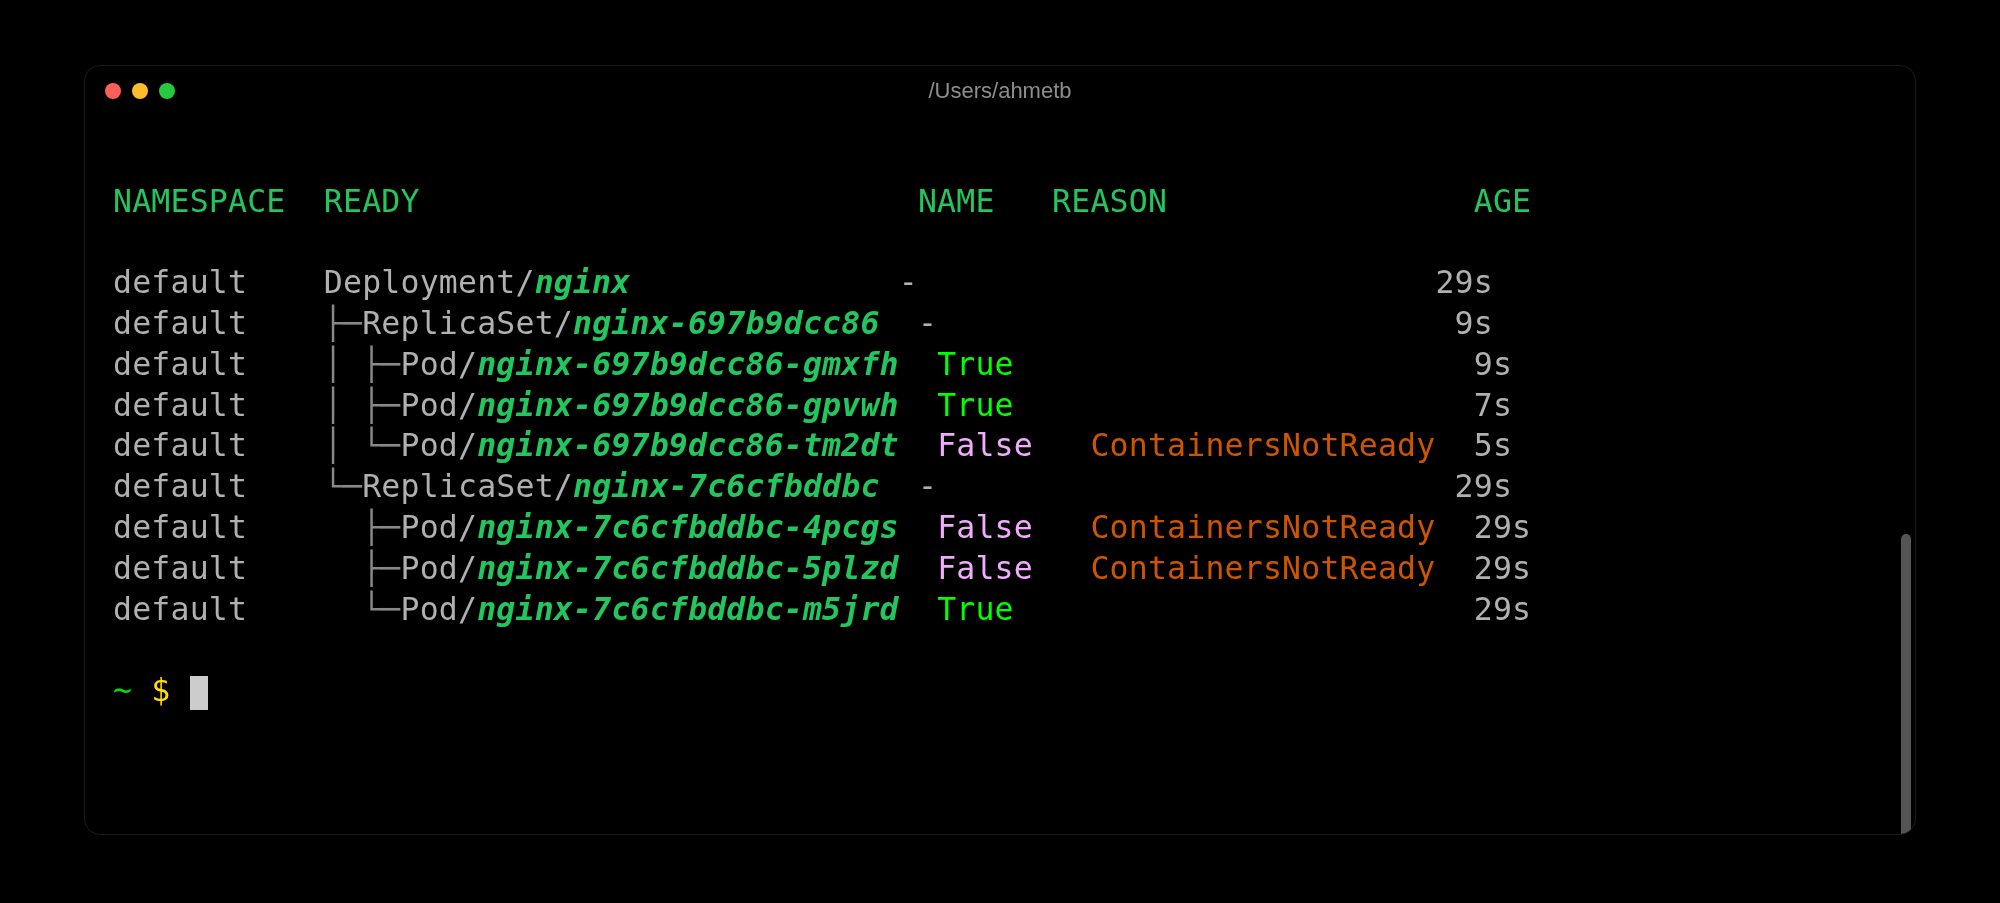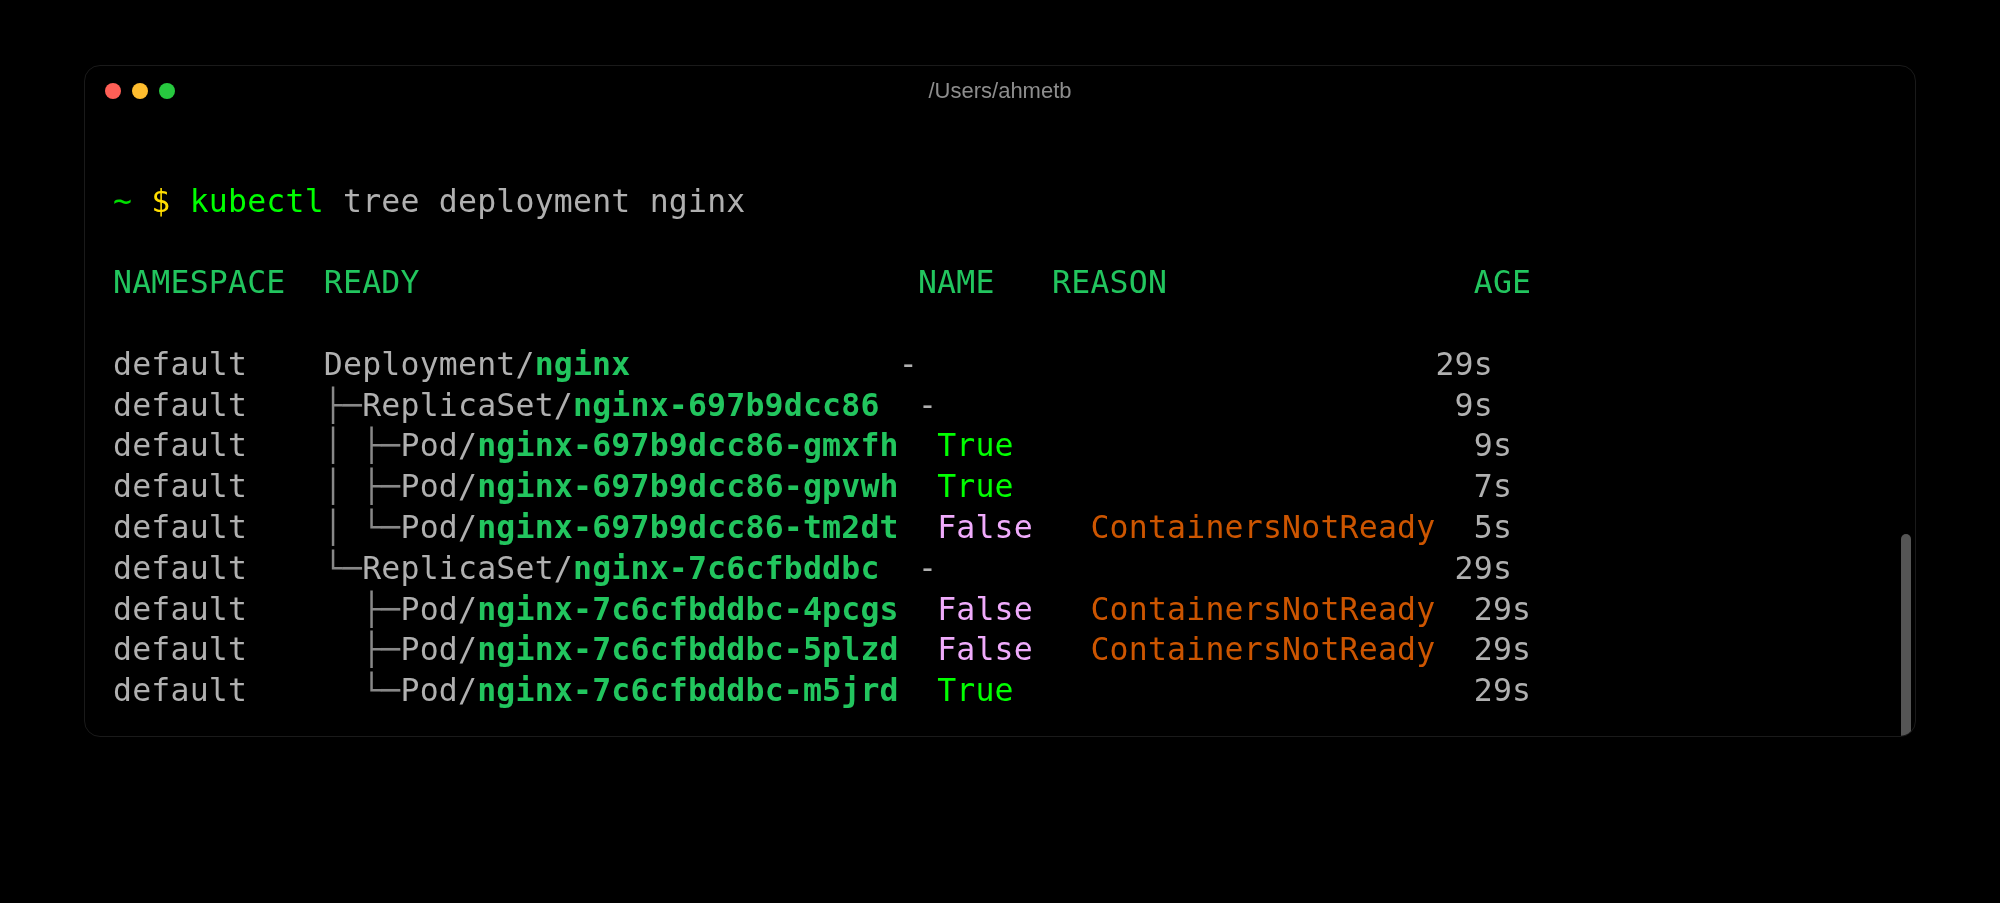--- a/index.html
+++ b/index.html
@@ -12,21 +12,21 @@
       width: 2000px;
       height: 903px;
       display: flex;
       align-items: flex-start;
       justify-content: center;
       padding-top: 65px;
       font-family: "SF Mono", "Menlo", "Monaco", "Consolas", monospace;
     }
     .terminal-window {
       width: 1832px;
-      height: 672px;
+      height: 770px;
       background: #000000;
       border: 1px solid #1a1a1a;
       border-radius: 16px;
       overflow: hidden;
       position: relative;
     }
     .titlebar {
       height: 50px;
       display: flex;
       align-items: center;
@@ -73,21 +73,21 @@
       background: #555555;
       border-radius: 5px;
     }
     .c-dim { color: #b0b0b0; }
     .c-white { color: #22c55e; text-align: center; }
     .c-green { color: #00e000; }
     .c-bgreen { color: #00ff00; }
     .c-yellow { color: #ffdd00; }
     .c-red { color: #f0abfc; }
     .c-orange { color: #cc5500; text-align: right; }
-    .bold { font-weight: bold; }
+    .bold { font-weight: bold; font-style: italic; }
     .cursor {
       display: inline-block;
       width: 18px;
       height: 34px;
       background: #cccccc;
       vertical-align: text-bottom;
       margin-bottom: -2px;
     }
     .tree-line { color: #888888; }
   </style>
@@ -97,19 +97,18 @@
 <div class="terminal-window">
   <div class="titlebar">
     <div class="traffic-lights">
       <div class="light red"></div>
       <div class="light yellow"></div>
       <div class="light green"></div>
     </div>
     <div class="title-text">/Users/ahmetb</div>
   </div>
   <div class="terminal-body">
-<div><span class="c-green">~</span> <span class="c-yellow">$</span> <span class="c-bgreen">kubectl</span> <span class="c-dim">tree deployment nginx</span></div>
 <div><span class="c-white">NAMESPACE</span>  <span class="c-white">READY</span>                          <span class="c-white">NAME</span>   <span class="c-white">REASON</span>                <span class="c-white">AGE</span></div>
 <div id="rows-container"><div><span class="c-dim">default    </span><span><span class="tree-line"></span><span class="c-dim">Deployment/</span><span class="c-white bold">nginx</span><span>              </span></span><span class="c-dim">-      </span><span> </span><span class="c-orange">                    </span><span class="c-dim">29s</span></div><div><span class="c-dim">default    </span><span><span class="tree-line">├─</span><span class="c-dim">ReplicaSet/</span><span class="c-white bold">nginx-697b9dcc86</span><span>  </span></span><span class="c-dim">-      </span><span> </span><span class="c-orange">                    </span><span class="c-dim">9s</span></div><div><span class="c-dim">default    </span><span><span class="tree-line">│ ├─</span><span class="c-dim">Pod/</span><span class="c-white bold">nginx-697b9dcc86-gmxfh</span><span>  </span></span><span class="c-bgreen">True   </span><span> </span><span class="c-orange">                    </span><span class="c-dim">9s</span></div><div><span class="c-dim">default    </span><span><span class="tree-line">│ ├─</span><span class="c-dim">Pod/</span><span class="c-white bold">nginx-697b9dcc86-gpvwh</span><span>  </span></span><span class="c-bgreen">True   </span><span> </span><span class="c-orange">                    </span><span class="c-dim">7s</span></div><div><span class="c-dim">default    </span><span><span class="tree-line">│ └─</span><span class="c-dim">Pod/</span><span class="c-white bold">nginx-697b9dcc86-tm2dt</span><span>  </span></span><span class="c-red">False  </span><span> </span><span class="c-orange">ContainersNotReady  </span><span class="c-dim">5s</span></div><div><span class="c-dim">default    </span><span><span class="tree-line">└─</span><span class="c-dim">ReplicaSet/</span><span class="c-white bold">nginx-7c6cfbddbc</span><span>  </span></span><span class="c-dim">-      </span><span> </span><span class="c-orange">                    </span><span class="c-dim">29s</span></div><div><span class="c-dim">default    </span><span><span class="tree-line">  ├─</span><span class="c-dim">Pod/</span><span class="c-white bold">nginx-7c6cfbddbc-4pcgs</span><span>  </span></span><span class="c-red">False  </span><span> </span><span class="c-orange">ContainersNotReady  </span><span class="c-dim">29s</span></div><div><span class="c-dim">default    </span><span><span class="tree-line">  ├─</span><span class="c-dim">Pod/</span><span class="c-white bold">nginx-7c6cfbddbc-5plzd</span><span>  </span></span><span class="c-red">False  </span><span> </span><span class="c-orange">ContainersNotReady  </span><span class="c-dim">29s</span></div><div><span class="c-dim">default    </span><span><span class="tree-line">  └─</span><span class="c-dim">Pod/</span><span class="c-white bold">nginx-7c6cfbddbc-m5jrd</span><span>  </span></span><span class="c-bgreen">True   </span><span> </span><span class="c-orange">                    </span><span class="c-dim">29s</span></div></div>
 <div><span class="c-green">~</span> <span class="c-yellow">$</span> <span class="cursor"></span></div>
     <div class="scrollbar"></div>
   </div>
 </div>
 
 </body></html>

